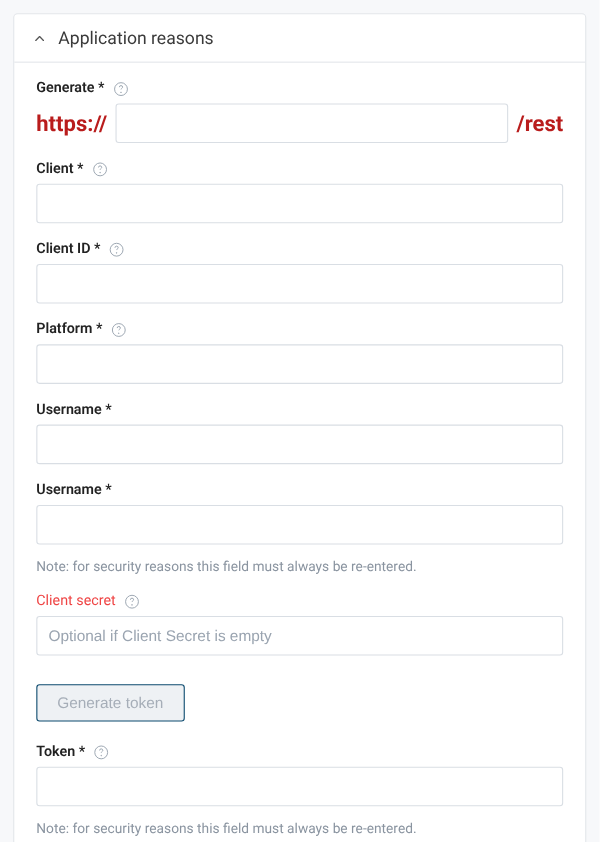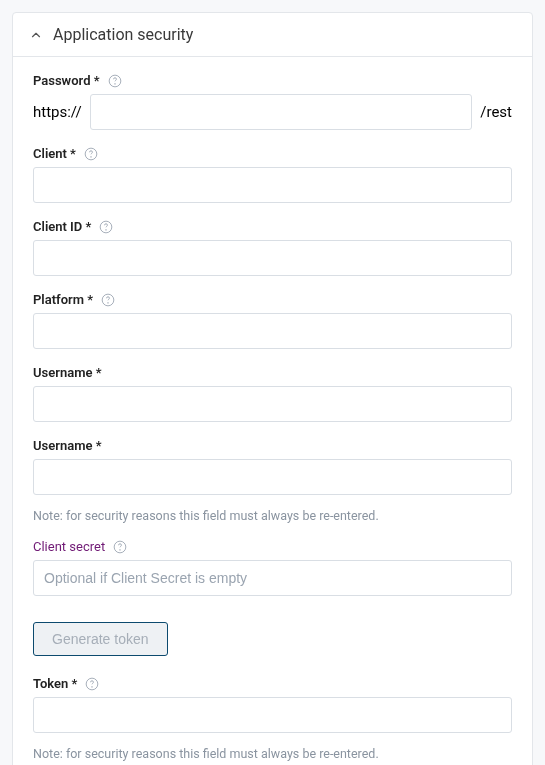--- a/index.html
+++ b/index.html
@@ -66,23 +66,24 @@
     }
     .text-input::placeholder {
       color: #9aa4b0;
     }
     .subdomain-row {
       display: flex;
       align-items: center;
       gap: 8px;
     }
     .subdomain-prefix, .subdomain-suffix {
-      font-size: 15px;
-      color: #000000;
+      font-size: 20px;
+      color: #b91c1c;
       white-space: nowrap;
+      font-weight: bold;
     }
     .subdomain-row .text-input {
       flex: 1;
     }
     .note {
       font-size: 12.5px;
       color: #8a94a0;
       margin-top: 13px;
     }
     .btn {
@@ -92,42 +93,42 @@
       color: #a6aeb8;
       padding: 8px 18px;
       font-size: 14px;
       border-radius: 3px;
       cursor: pointer;
       margin-bottom: 20px;
       margin-top: 10px;
     }
     .client-secret-label {
       font-weight: 400;
-      color: #701a75;
+      color: #ef4444;
     }
   </style>
 </head>
 <body>
 
 <div class="panel">
   <div class="panel-header">
     <span class="chevron">
       <svg width="14" height="14" viewBox="0 0 24 24" fill="none" stroke="currentColor" stroke-width="2" stroke-linecap="round" stroke-linejoin="round">
           <polyline points="18 15 12 9 6 15"></polyline>
         </svg>
     </span>
-    <span class="panel-title">Application security</span>
+    <span class="panel-title">Application reasons</span>
   </div>
 
   <div class="panel-body">
 
     
     <div class="field">
       <div class="label-row">
-        <span class="field-label">Password *</span>
+        <span class="field-label">Generate *</span>
         <span class="help-icon">
           <svg width="14" height="14" viewBox="0 0 24 24" fill="none" stroke="currentColor" stroke-width="1.5">
               <circle cx="12" cy="12" r="10"></circle>
               <path d="M9.5 9a2.5 2.5 0 0 1 5 0c0 1.5-2.5 2-2.5 3.5"></path>
               <circle cx="12" cy="17" r="0.5" fill="currentColor"></circle>
             </svg>
         </span>
       </div>
       <div class="subdomain-row">
         <span class="subdomain-prefix">https://</span>

